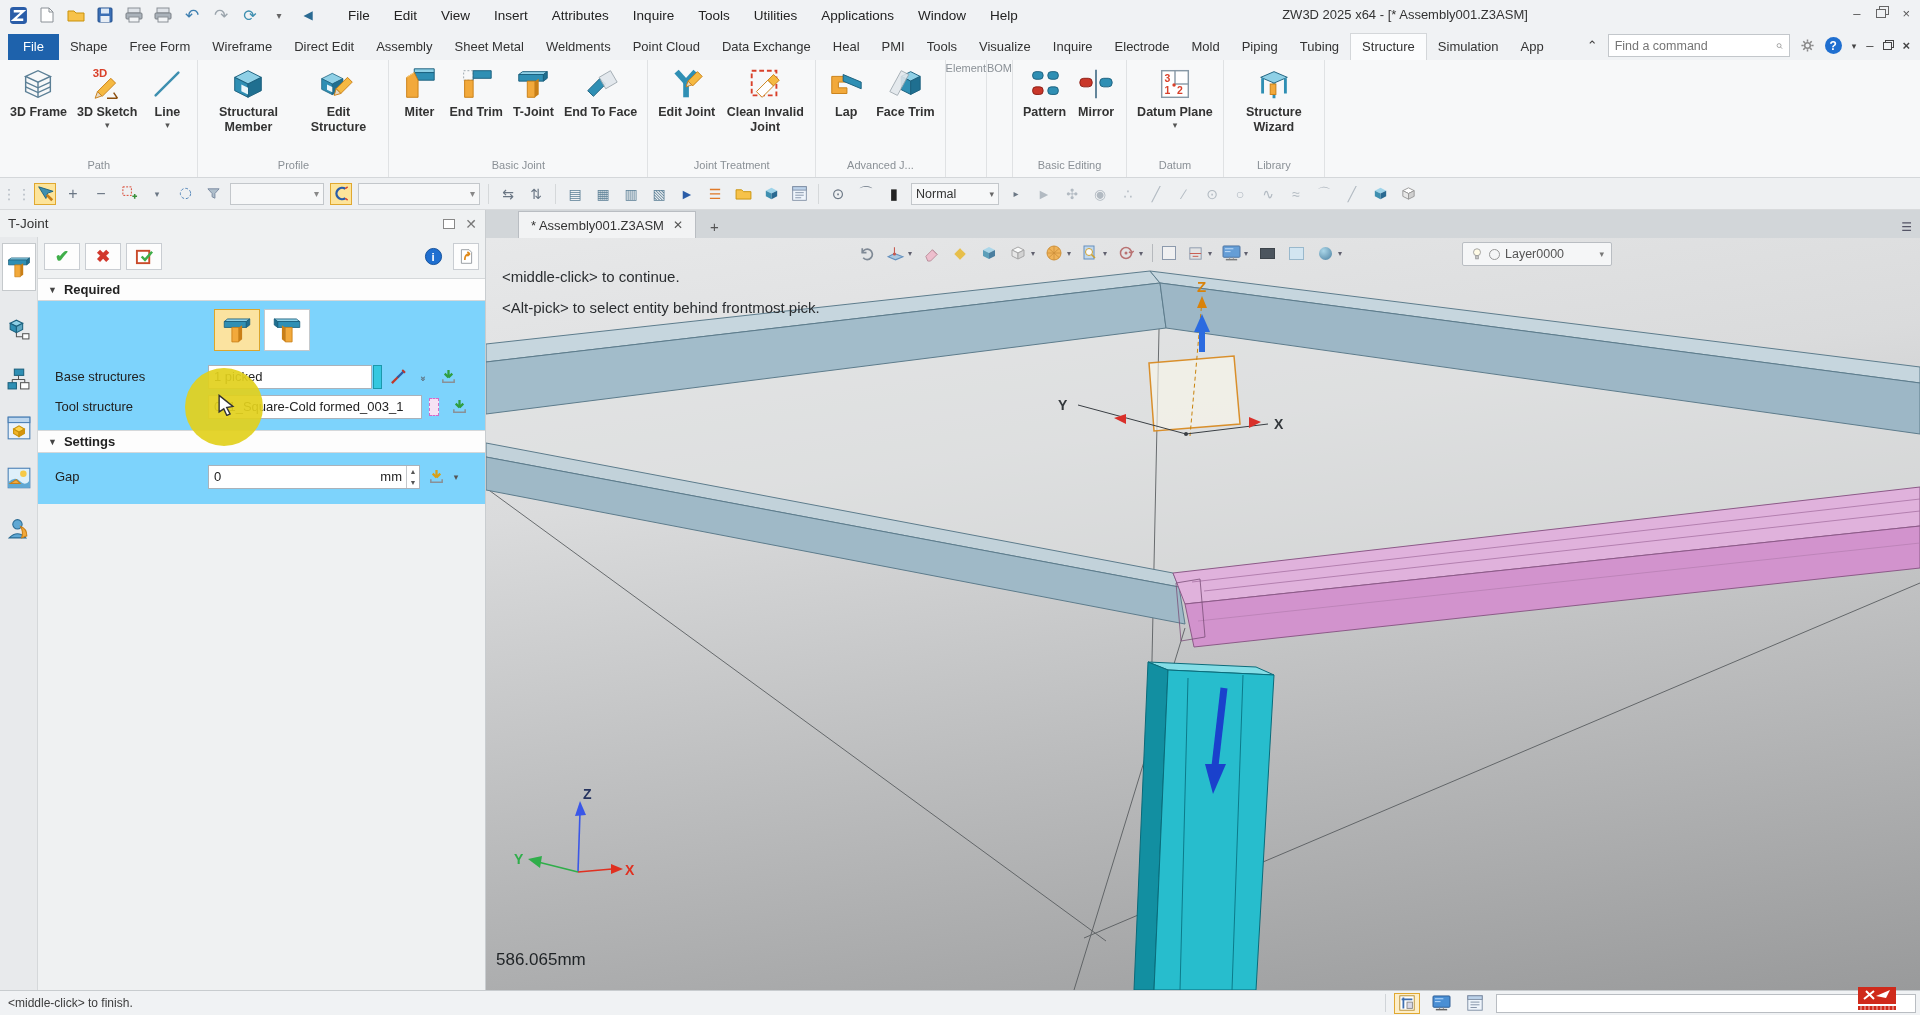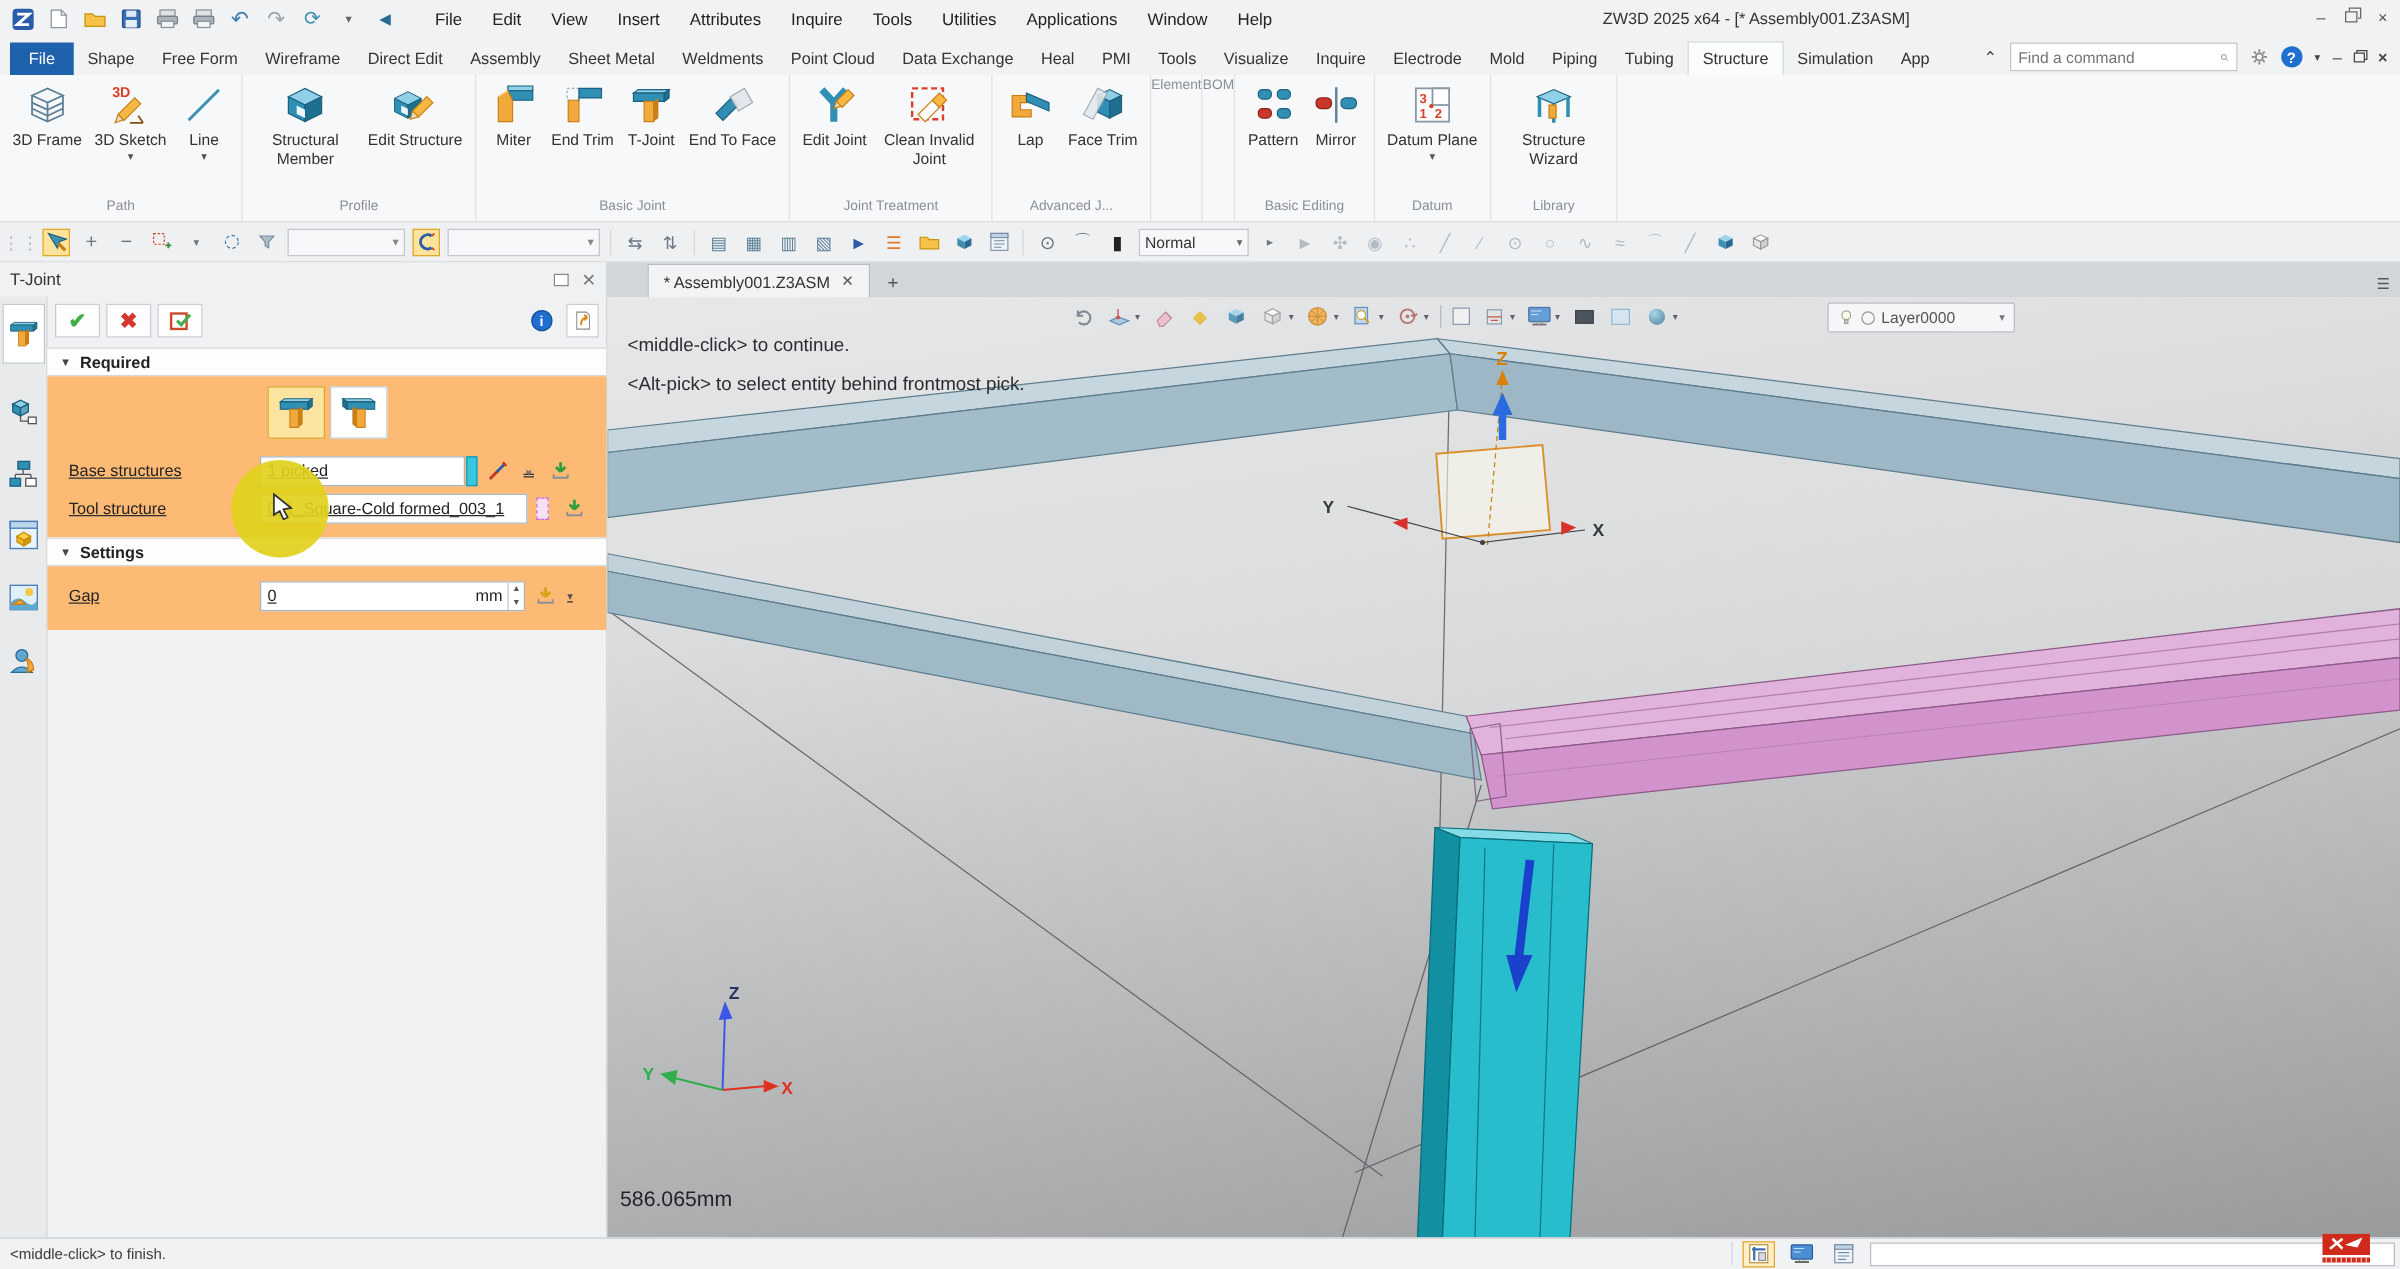--- a/index.html
+++ b/index.html
@@ -26,21 +26,21 @@
   .searchbox input { border:none; outline:none; flex:1; font-size:12.5px; font-family:inherit; color:#444; background:transparent; }
   .mini { color:#444; font-size:13px; }
 
   
   #ribbon { position:absolute; top:60px; left:0; width:1920px; height:118px; background:#f7f8f9; border-bottom:1px solid #d4d7da; display:flex; }
   .rgroup { display:flex; flex-direction:column; border-right:1px solid #e0e2e4; }
   .ritems { flex:1; display:flex; align-items:flex-start; padding:3px 7px 0; gap:4px; }
   .rgl { text-align:center; color:#8a9096; font-size:11px; height:20px; line-height:16px; }
   .ritem { display:flex; flex-direction:column; align-items:center; width:max-content; max-width:86px; min-width:44px; padding:1px 3px; cursor:default; }
   .ricon { width:40px; height:40px; display:flex; align-items:center; justify-content:center; }
-  .rlabel { font-size:12.5px; color:#333; text-align:center; line-height:15px; margin-top:1px; }
+  .rlabel { font-size:12.5px; color:#333; text-align:center; line-height:15px; margin-top:1px;font-weight:bold; }
   .rdrop { font-size:9px; color:#555; line-height:10px; }
 
   
   #quickbar { position:absolute; top:178px; left:0; width:1920px; height:32px; background:#eef0f2; border-bottom:1px solid #d8dadc; display:flex; align-items:center; gap:6px; padding:0 6px; }
   .qbi { width:22px; height:22px; display:inline-flex; align-items:center; justify-content:center; color:#6a7684; font-size:14px; }
   .qbi.hl { background:#fde49a; border:1px solid #e0a830; }
   .qsel { height:22px; background:#f6f7f8; border:1px solid #c3c7cb; display:flex; align-items:center; justify-content:flex-end; padding:0 4px; color:#888; font-size:10px; }
   .qsep { width:1px; height:20px; background:#d5d8da; margin:0 2px; }
   .qg { color:#b2bac2; }
   #style-select { width:88px; justify-content:space-between; color:#333; font-size:12.5px; }
@@ -58,21 +58,21 @@
   .side-sel { width:34px; height:48px; background:#fff; border:1px solid #c5c9cc; display:flex; align-items:center; justify-content:center; margin-top:6px; }
   .side-ic { margin-top:24px; width:26px; height:26px; display:flex; align-items:center; justify-content:center; }
   #panel-content { position:absolute; left:38px; top:27px; right:0; bottom:0; }
   .dlg-toolbar { display:flex; align-items:center; gap:5px; padding:6px 6px 8px; }
   .dbtn { width:36px; height:27px; background:#fdfdfd; border:1px solid #c9cdd2; display:flex; align-items:center; justify-content:center; font-size:17px; font-weight:bold; }
   .dbtn.ok { color:#3fae49; }
   .dbtn.cancel { color:#d2382c; }
   .dbtn-r { margin-left:auto; }
   .sect-head { background:#fdfdfd; border-top:1px solid #d5d8da; border-bottom:1px solid #d5d8da; height:23px; display:flex; align-items:center; padding:0 10px; font-weight:bold; font-size:13px; color:#222; gap:7px; }
   .sect-head .tri { font-size:9px; color:#444; }
-  .sect-body { background:#fdba74; padding:6px 8px;text-decoration:underline; }
+  .sect-body { background:#7dd3fc; padding:6px 8px; }
   .optrow { display:flex; justify-content:center; gap:4px; padding:2px 0 8px; }
   .optbtn { width:46px; height:42px; background:#fff; border:1px solid #c5c9cc; display:flex; align-items:center; justify-content:center; }
   .optbtn.sel { background:#fbe3a0; border:1px solid #dca62c; }
   .frow { display:flex; align-items:center; margin:5px 0; height:25px; }
   .flabel { width:162px; padding-left:9px; font-size:13px; color:#222; }
   .finput { height:24px; background:#fff; border:1px solid #aab2ba; display:flex; align-items:center; padding:0 5px; font-size:13px; color:#222; overflow:hidden; white-space:nowrap; }
   .cyanbar { width:9px; height:24px; background:#35c8e0; border:1px solid #1b98ac; margin-left:1px; }
   .fic { margin-left:7px; display:inline-flex; width:18px; height:18px; align-items:center; justify-content:center; }
   .chev2 { color:#5a6570; font-size:10px; line-height:8px; display:flex; flex-direction:column; align-items:center; }
   .spin { display:flex; flex-direction:column; width:13px; border-left:1px solid #c3c7cb; height:22px; }

